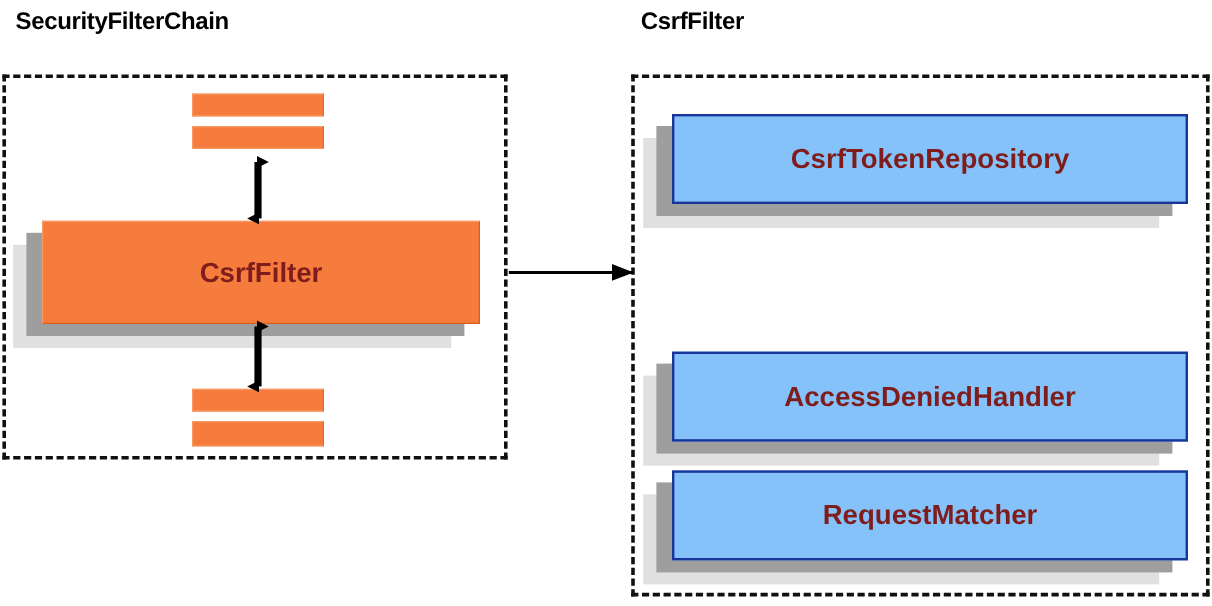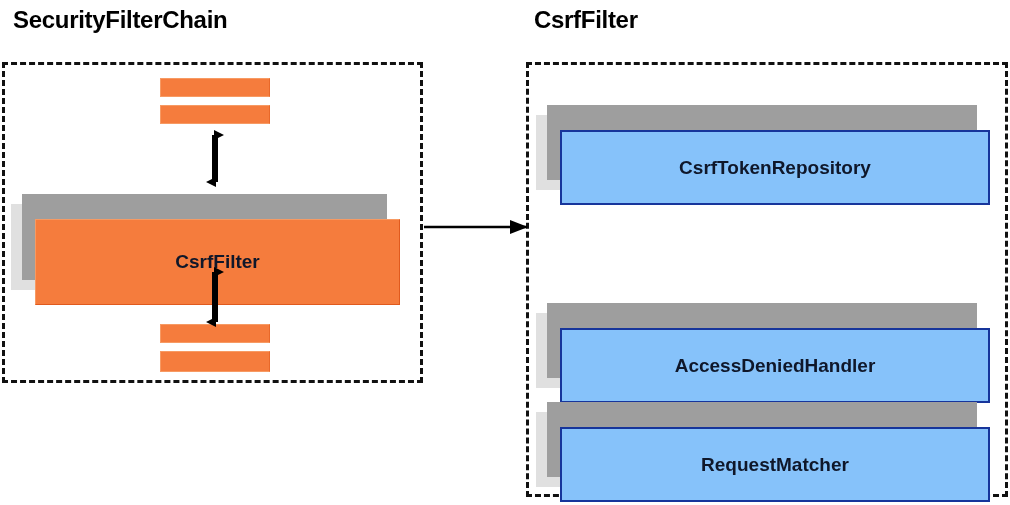--- a/index.html
+++ b/index.html
@@ -16,21 +16,21 @@
     height: 505px;
     background: #ffffff;
     overflow: hidden;
   }
 
   
   .panel-title {
     position: absolute;
     font-family: "Liberation Sans", sans-serif;
     font-weight: bold;
-    font-size: 24px;
+    font-size: 20px;
     line-height: 1;
     color: #000000;
     white-space: nowrap;
     letter-spacing: -0.3px;
   }
   #title-left  { left: 13px;  top: 8px; }
   #title-right { left: 534px; top: 8px; }
 
   
   .group-box {
@@ -65,24 +65,23 @@
   .stack .shade-dark {
     background: #9e9e9e;
     transform: translate(-13px, 10px);
   }
   .stack .face {
     display: flex;
     align-items: center;
     justify-content: center;
     font-family: "Liberation Sans", sans-serif;
     font-weight: bold;
-    font-size: 19px;
-    color: #0f172a;
+    font-size: 23px;
+    color: #7f1d1d;
     white-space: nowrap;
-    margin-top: 35px;
   }
 
   
   .stack.orange .face {
     background: #f57c3d;
     border: 1px solid #f79a63;
     border-right-color: #e05a1e;
     border-bottom-color: #e05a1e;
   }
   

